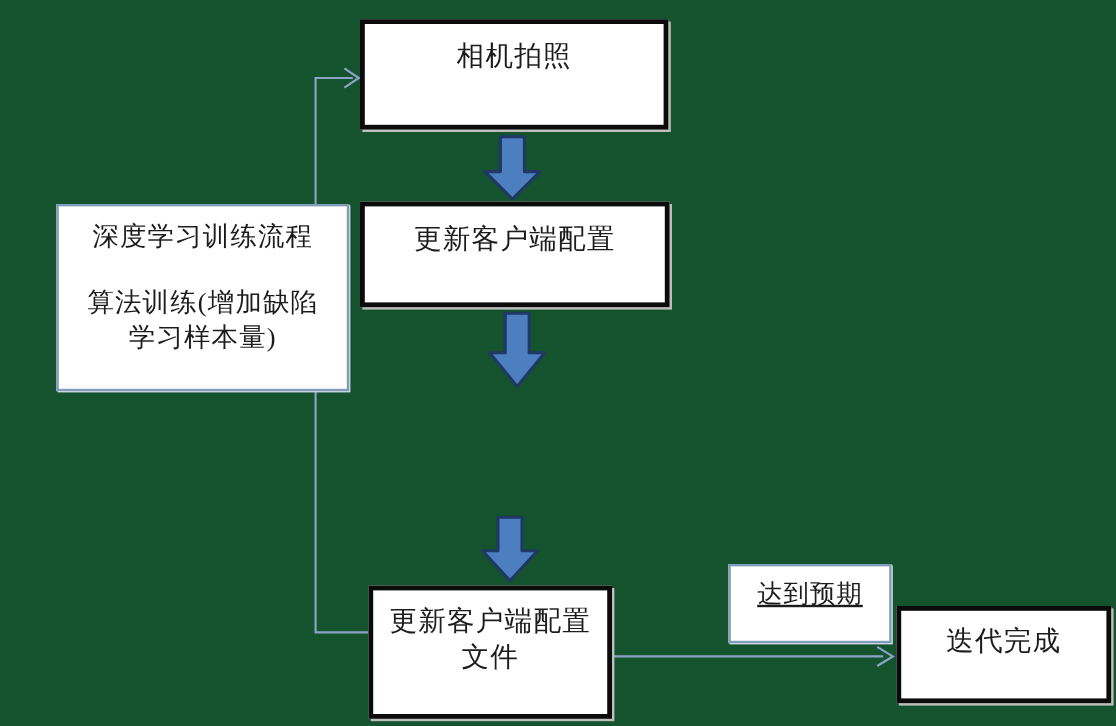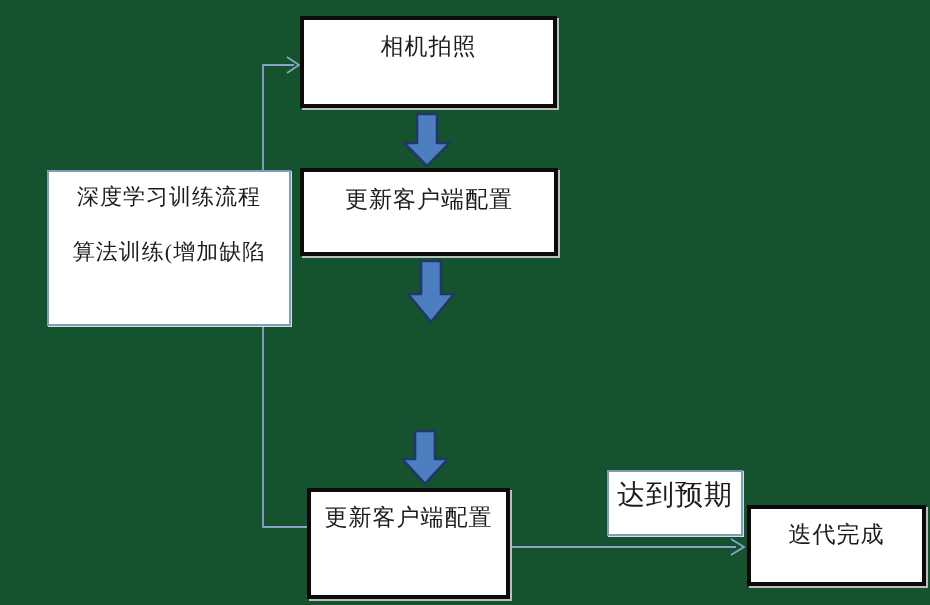--- a/index.html
+++ b/index.html
@@ -43,21 +43,21 @@
     font-size: 23px;
     line-height: 30px;
     letter-spacing: 1px;
   }
   .box-camera    { left: 300px; top: 16px;  width: 257px; height: 92px;  padding-top: 12px; }
   .box-mark      { left: 300px; top: 168px; width: 258px; height: 88px;  padding-top: 13px; }
   .box-gciqd     { left: 298px; top: 325px; width: 262px; height: 94px;  padding-top: 14px; }
   .box-update    { left: 307px; top: 488px; width: 203px; height: 111px; padding-top: 11px; }
   .box-iteration { left: 747px; top: 505px; width: 179px; height: 81px;  padding-top: 11px; }
   .box-expect    { left: 565px; top: 470px; width: 136px; height: 66px;  padding-top: 8px; }
-  .box-expect .label { font-size: 28px; }
+  .box-expect .label { font-size: 21px; text-decoration: underline; }
   .box-side      { left: 5px;   top: 170px; width: 244px; height: 156px; padding-top: 10px; }
   .box-side .line { font-size: 22px; line-height: 29px; letter-spacing: 1px; }
   .box-side .line.first { margin-bottom: 26px; }
 </style>
 </head>
 <body>
 
 <div class="canvas">
 
   <svg class="svg-layer" viewBox="0 0 930 605" xmlns="http://www.w3.org/2000/svg">
@@ -79,28 +79,30 @@
     <div class="label">相机拍照</div>
   </div>
 
   <div class="node thick box-mark">
     <div class="label">更新客户端配置</div>
   </div>
 
 
   <div class="node thick box-update">
     <div class="label">更新客户端配置</div>
+    <div class="label">文件</div>
   </div>
 
   <div class="node thick box-iteration">
     <div class="label">迭代完成</div>
   </div>
 
   <div class="node thin box-expect">
     <div class="label">达到预期</div>
   </div>
 
   <div class="node thin box-side">
     <div class="line first">深度学习训练流程</div>
     <div class="line">算法训练(增加缺陷</div>
+    <div class="line">学习样本量)</div>
   </div>
 
 </div>
 
 </body></html>

